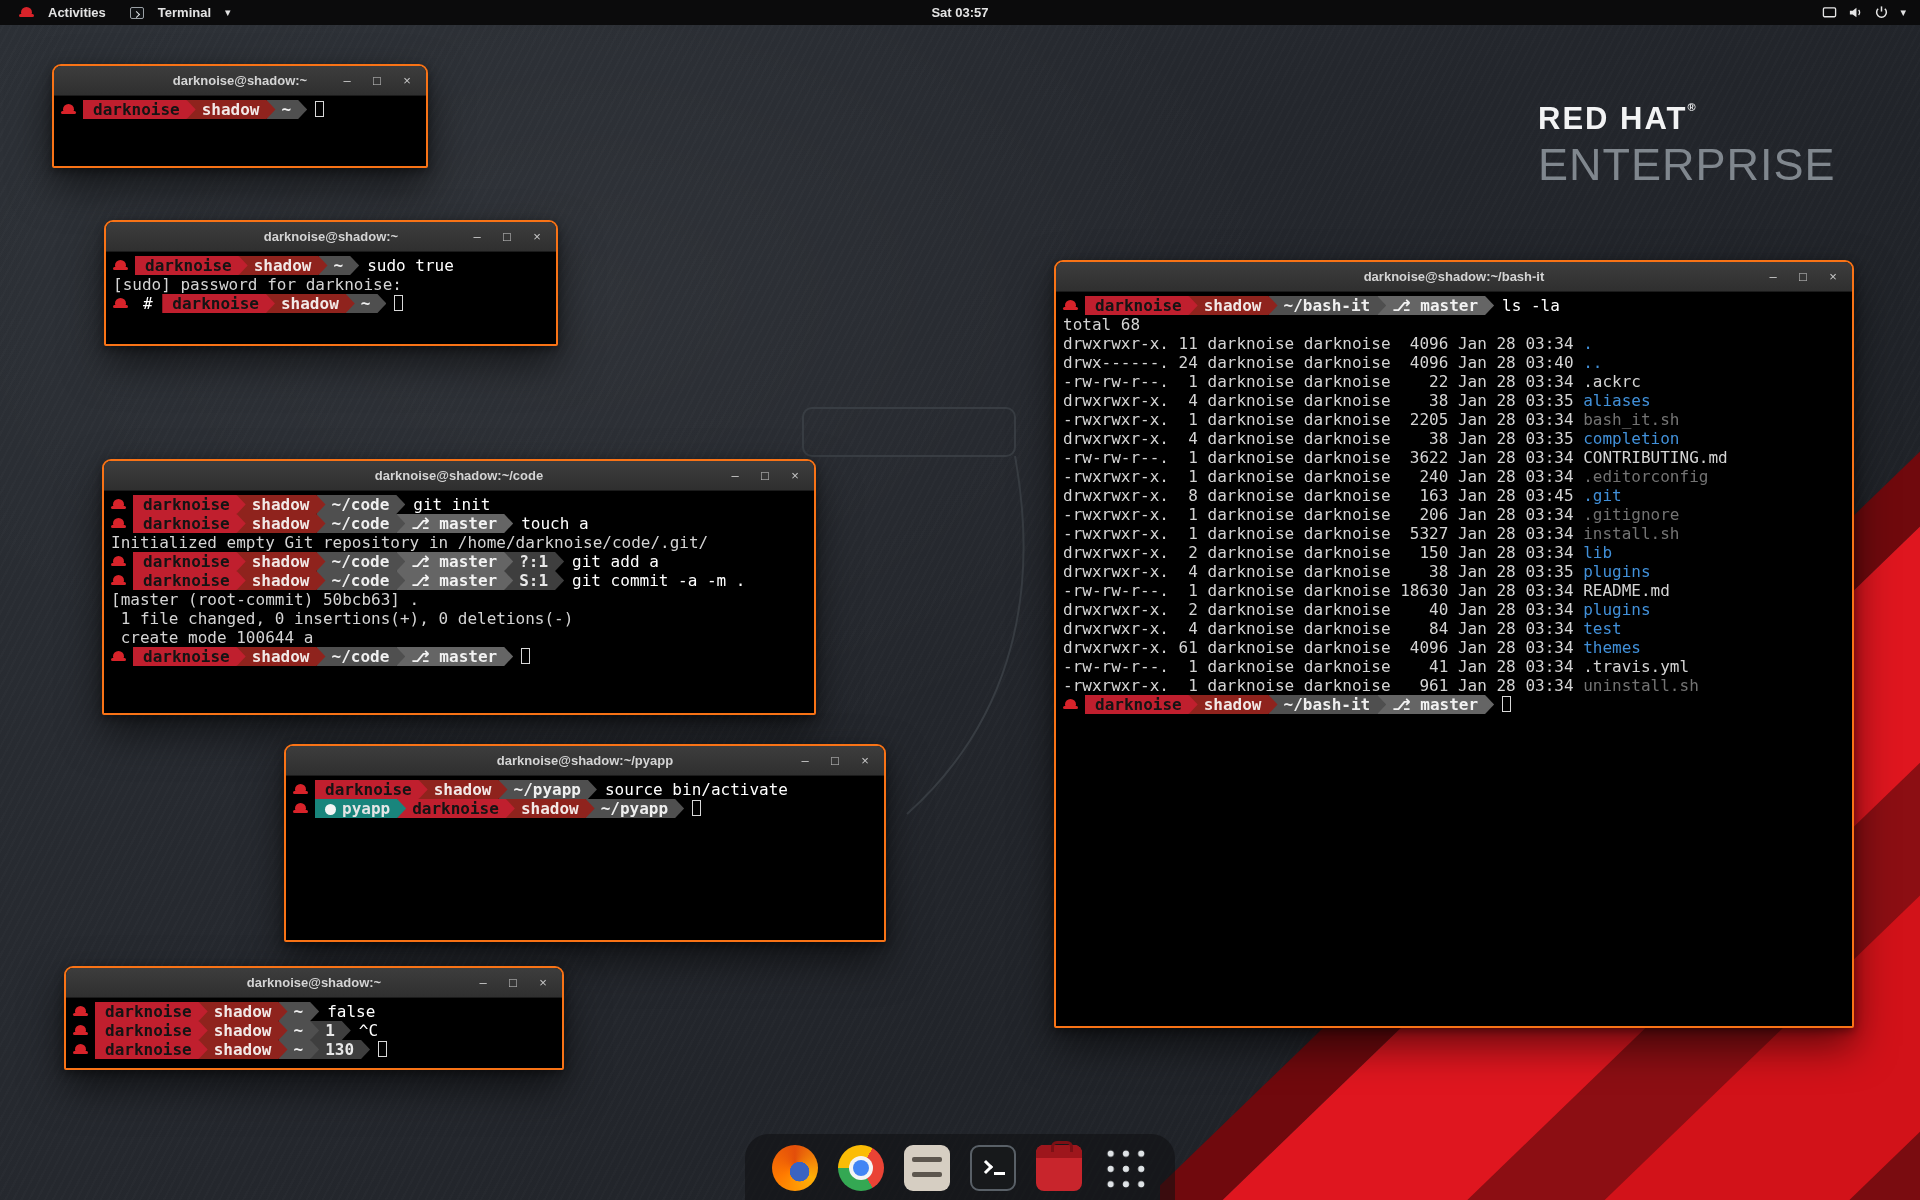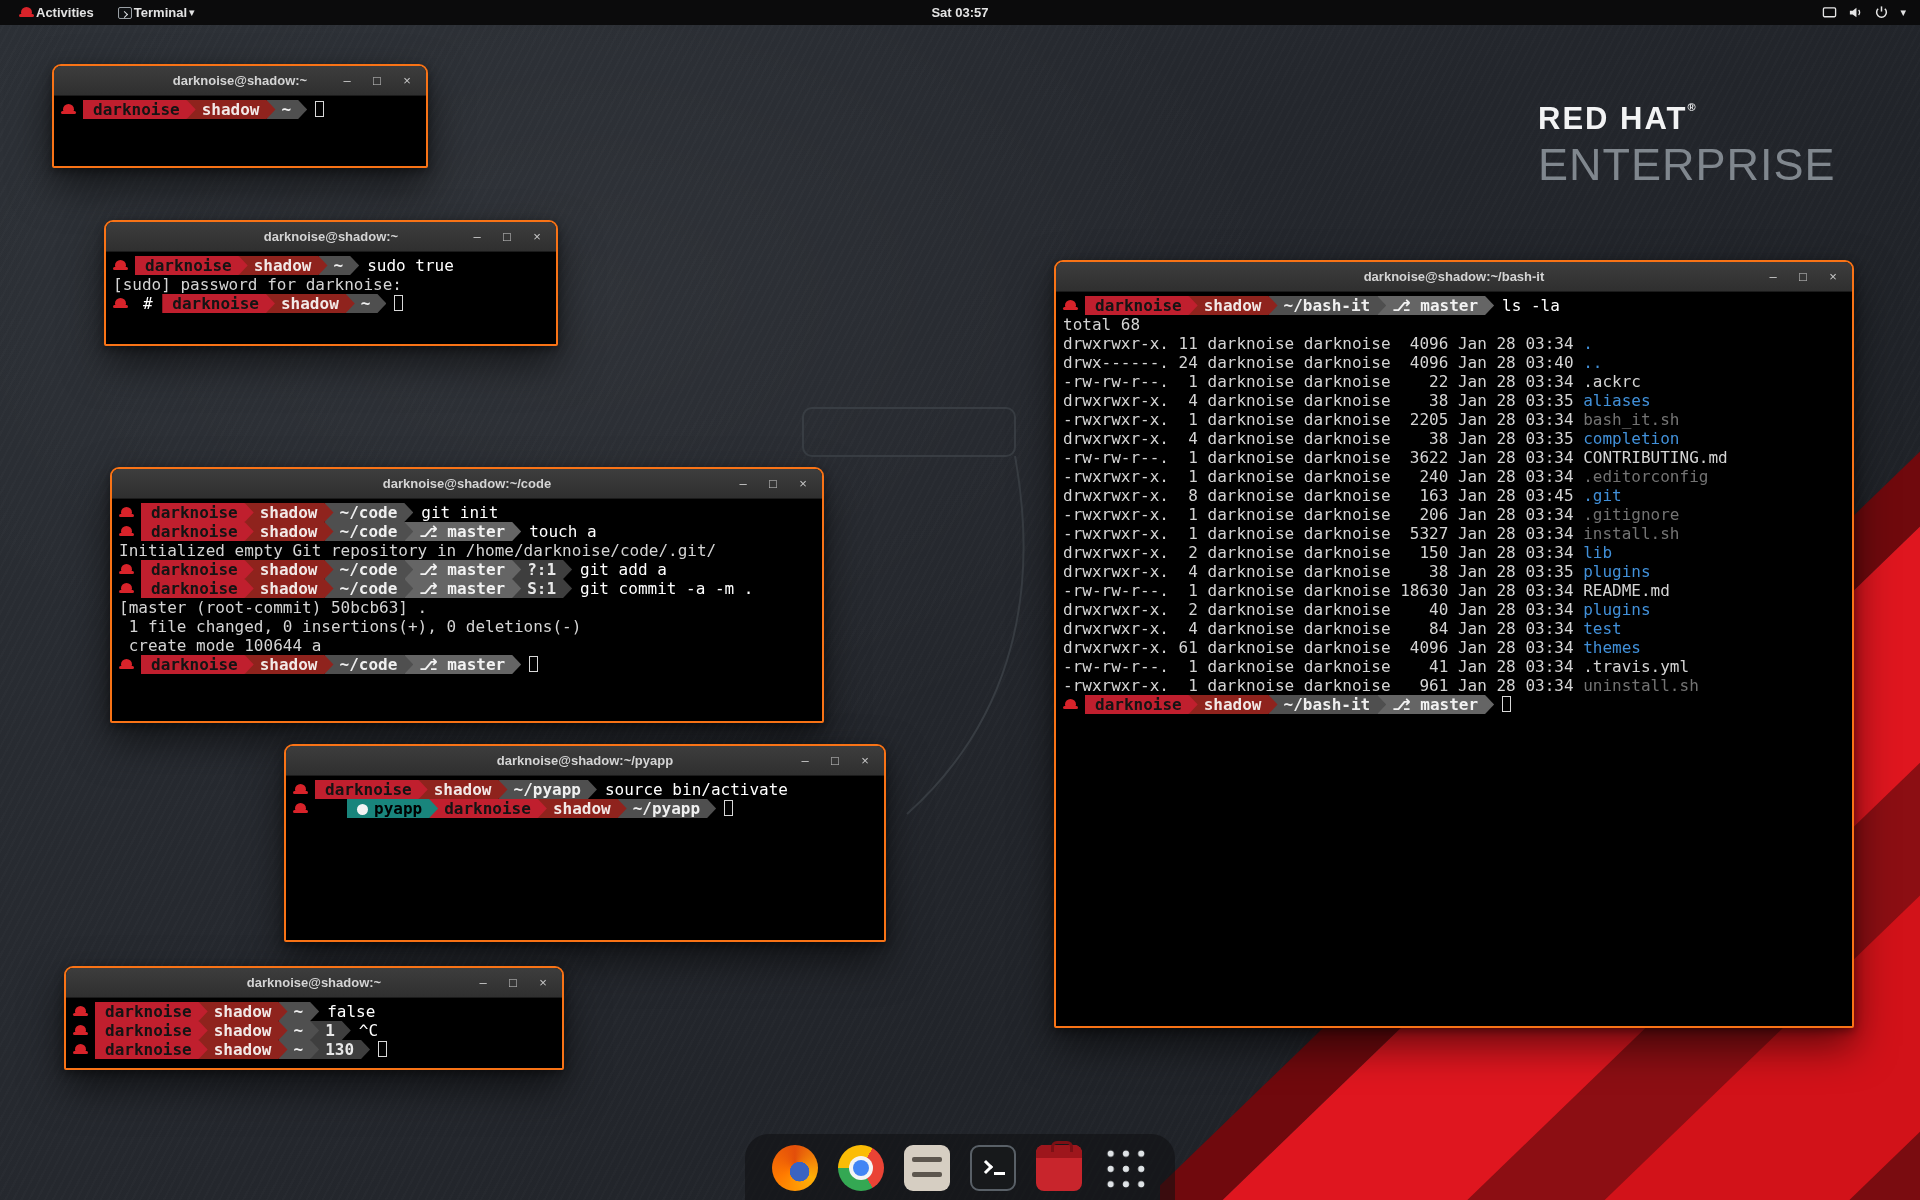--- a/index.html
+++ b/index.html
@@ -27,21 +27,21 @@
   .brand{position:absolute;left:1538px;top:102px;color:#80878e;line-height:1.04;pointer-events:none;}
   .brand .b1{font-size:31px;font-weight:bold;color:#f2f3f4;letter-spacing:2px;}
   .brand .b2{font-size:45px;letter-spacing:1px;margin-top:7px;}
   .brand .b3{font-size:45px;letter-spacing:9px;}
   .brand sup{font-size:11px;vertical-align:18px;}
 
   
   .topbar{position:absolute;left:0;top:0;width:100%;height:25px;background:#0b0b0c;color:#e3e3e3;
     display:flex;align-items:center;font-size:13px;font-weight:bold;z-index:60;}
   .tb-left{display:flex;align-items:center;gap:6px;padding:0 10px;height:100%;}
-  .tb-item{display:flex;align-items:center;gap:2px;padding:0 9px;height:100%;cursor:default;}
+  .tb-item{display:flex;align-items:center;gap:14px;padding:0 9px;height:100%;cursor:default;}
   .rh-hat{position:relative;display:inline-block;width:15px;height:12px;}
   .rh-hat::before{content:"";position:absolute;left:2px;top:0;width:11px;height:7px;background:#d8232a;border-radius:6px 6px 1px 1px;}
   .rh-hat::after{content:"";position:absolute;left:0;top:7px;width:15px;height:3px;background:#d8232a;border-radius:2px;}
   .mini-term{position:relative;display:inline-block;width:14px;height:12px;background:#101214;border:1px solid #9aa0a5;border-radius:2px;}
   .mini-term::before{content:"";position:absolute;left:3px;top:4px;width:4px;height:4px;border-top:1.5px solid #dfe3e6;border-right:1.5px solid #dfe3e6;transform:rotate(45deg);}
   .tb-clock{position:absolute;left:50%;transform:translateX(-50%);}
   .tb-right{margin-left:auto;display:flex;align-items:center;gap:11px;padding:0 14px;height:100%;}
   .tb-right svg{display:block;}
   .chev{font-size:11px;}
 
@@ -62,21 +62,21 @@
   .seg{display:inline-block;vertical-align:top;height:19px;line-height:19px;}
   .pseg{position:relative;font-weight:bold;padding:0 16px 0 10px;
     clip-path:polygon(0 0,calc(100% - 9px) 0,100% 50%,calc(100% - 9px) 100%,0 100%);}
   .pseg + .pseg{margin-left:-9px;padding-left:15px;}
   .s-user{background:#c01f2e;color:#141414;}
   .s-host{background:#8f231d;color:#f2e9e7;}
   .s-path{background:#4f4f4f;color:#efefef;}
   .s-git{background:#656565;color:#f2f2f2;}
   .s-gitstat{background:#3e3e3e;color:#e8e8e8;}
   .s-code{background:#3e3e3e;color:#e8e8e8;}
-  .s-venv{background:#19857c;color:#000000;margin-left:32px;}
+  .s-venv{background:#19857c;color:#e5e5e5;}
   .s-venv::before{content:"";display:inline-block;width:11px;height:11px;border-radius:50%;
     background:#f4f4f4;margin-right:6px;vertical-align:-1px;}
   .s-cmd{color:#ffffff;margin-left:8px;}
   .s-out{color:#d4d4d4;}
   .s-dir{color:#4190d9;}
   .s-exec{color:#737373;}
   .s-cursor{width:9px;height:16px;border:1px solid #d8d8d8;margin-left:8px;margin-top:1px;}
   .s-hat{position:relative;width:15px;height:13px;margin-right:7px;margin-top:3px;}
   .s-hat::before{content:"";position:absolute;left:2px;top:1px;width:11px;height:7px;background:#d8232a;border-radius:6px 6px 1px 1px;}
   .s-hat::after{content:"";position:absolute;left:0;top:8px;width:15px;height:3px;background:#d8232a;border-radius:2px;}
@@ -179,21 +179,21 @@
       <span class="wbtn">×</span>
     </span>
   </div>
   <div class="tbody">
       <div class="tline"><span class="seg s-hat"></span><span class="seg s-user pseg" style="z-index: 39;">darknoise</span><span class="seg s-host pseg" style="z-index: 38;">shadow</span><span class="seg s-path pseg" style="z-index: 37;">~</span><span class="seg s-cmd">sudo true</span></div>
       <div class="tline"><span class="seg s-out">[sudo] password for darknoise: </span></div>
       <div class="tline"><span class="seg s-hat"></span><span class="seg s-cmd"># </span><span class="seg s-user pseg" style="z-index: 38;">darknoise</span><span class="seg s-host pseg" style="z-index: 37;">shadow</span><span class="seg s-path pseg" style="z-index: 36;">~</span><span class="seg s-cursor"></span></div>
     </div>
 </div>
 
-<div class="window" style="left:110px;top:459px;width:714px;height:256px;margin-top:8px;">
+<div class="window" style="left:102px;top:459px;width:714px;height:256px;">
   <div class="titlebar">
     <span class="title">darknoise@shadow:~/code</span>
     <span class="controls">
       <span class="wbtn">–</span>
       <span class="wbtn">□</span>
       <span class="wbtn">×</span>
     </span>
   </div>
   <div class="tbody">
       <div class="tline"><span class="seg s-hat"></span><span class="seg s-user pseg" style="z-index: 39;">darknoise</span><span class="seg s-host pseg" style="z-index: 38;">shadow</span><span class="seg s-path pseg" style="z-index: 37;">~/code</span><span class="seg s-cmd">git init</span></div>

